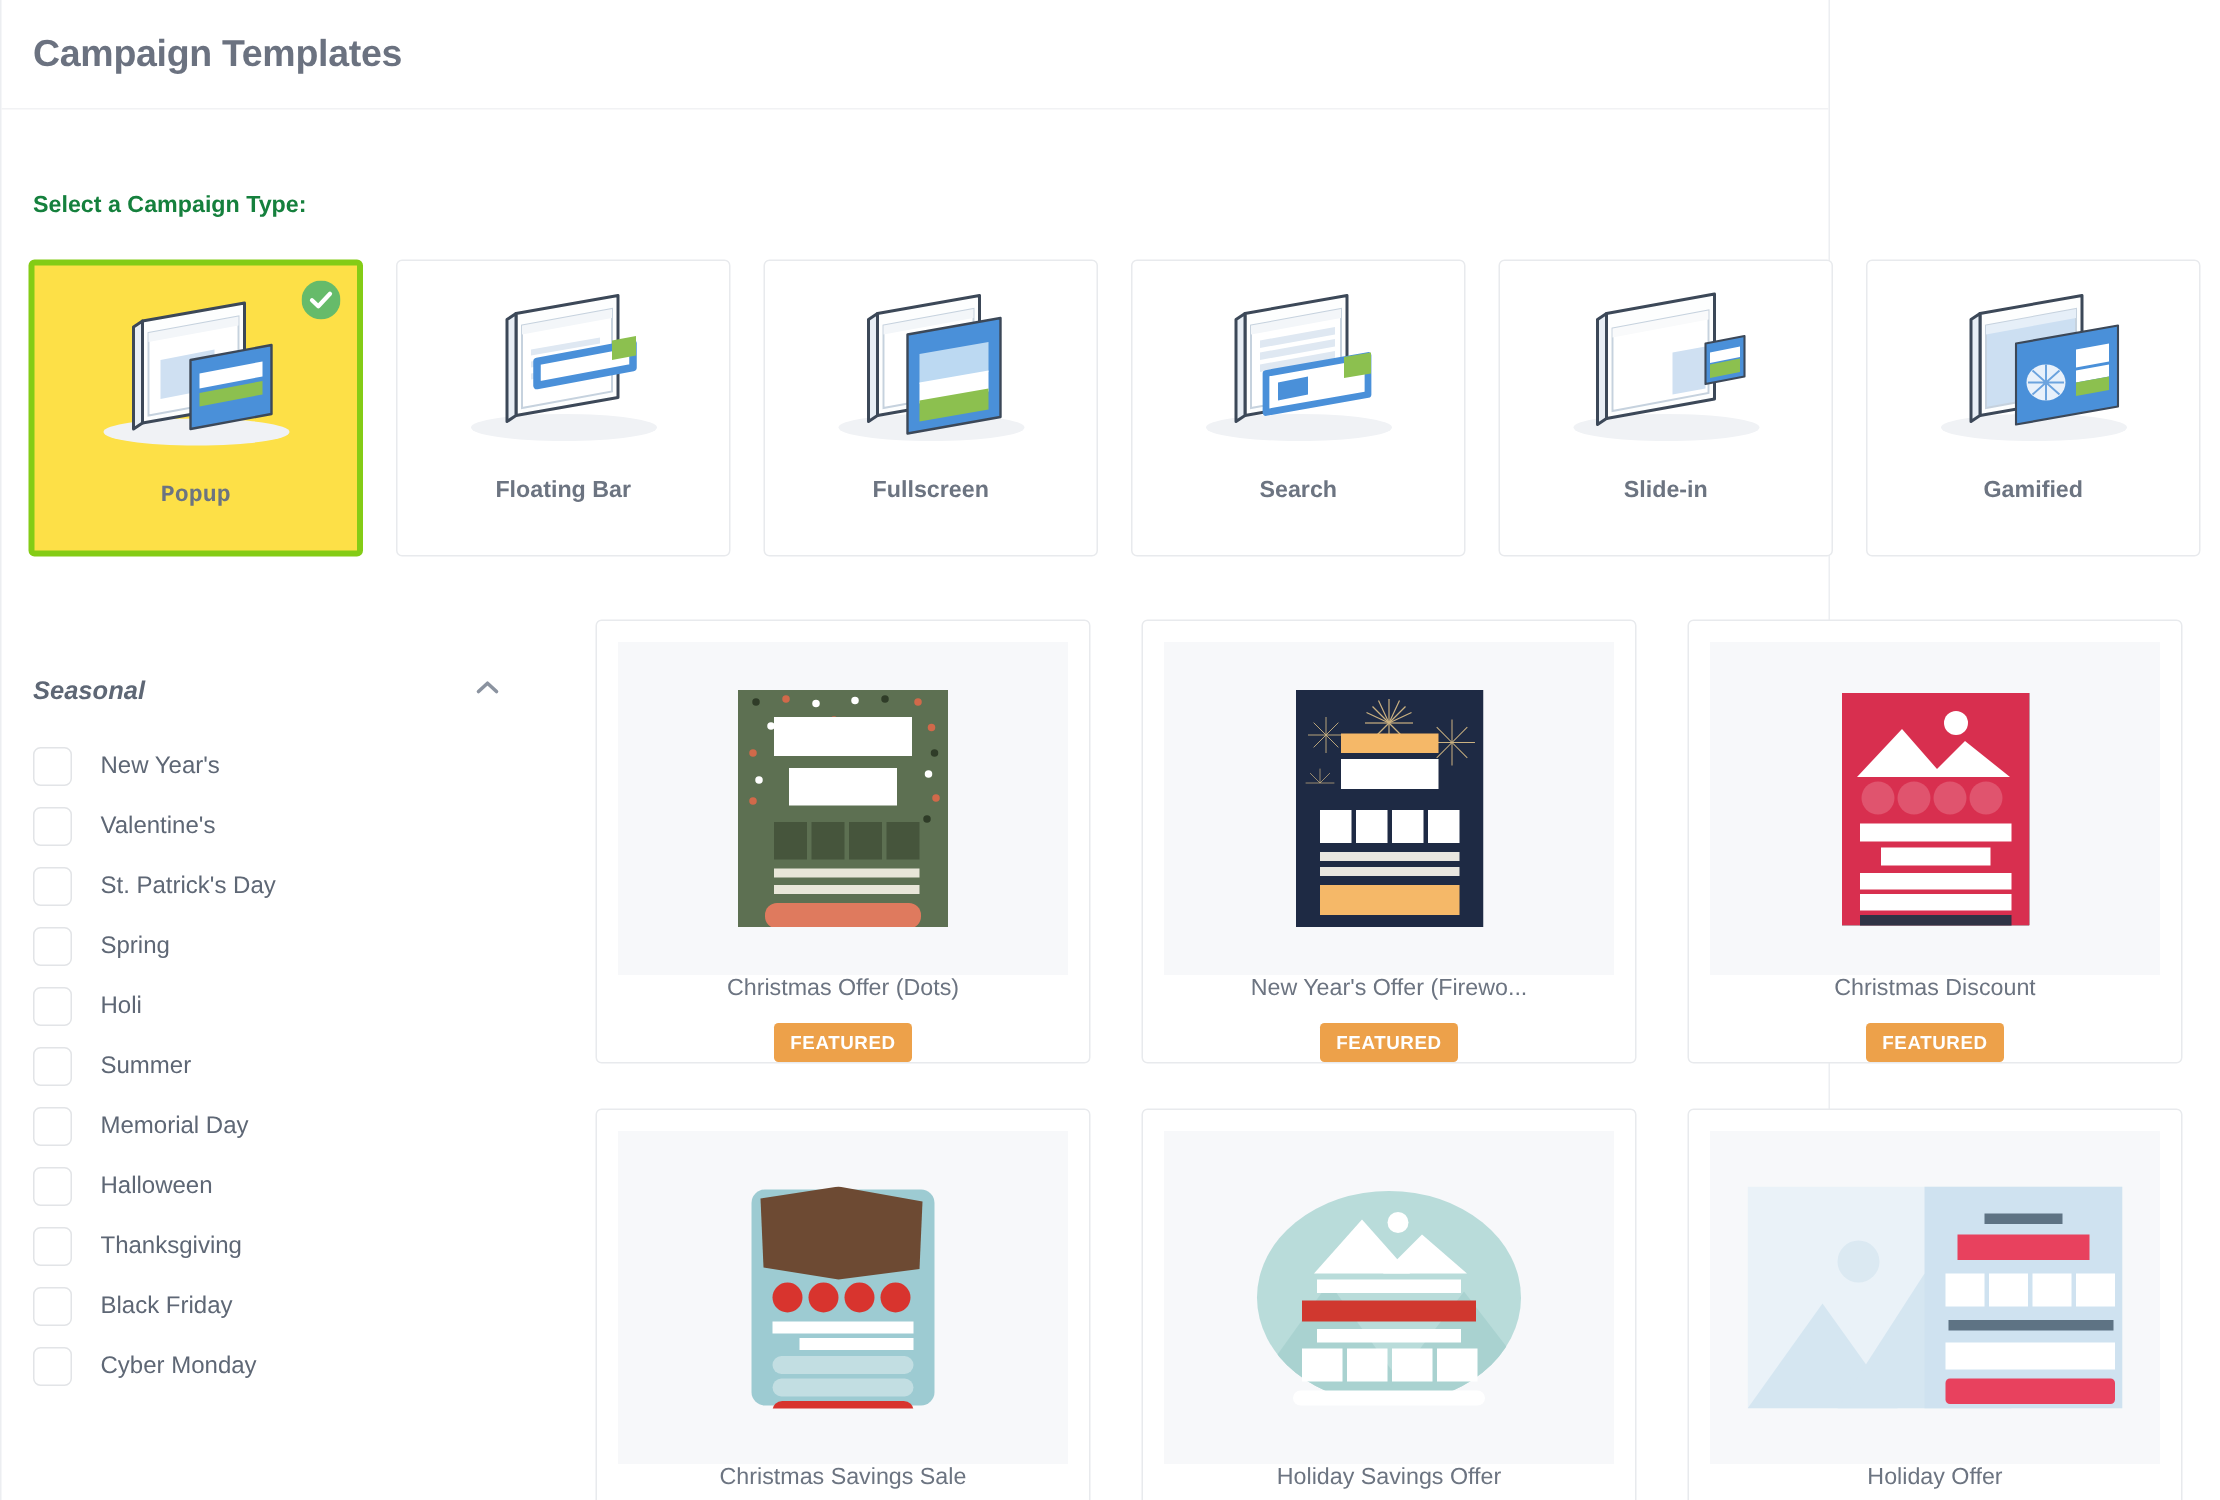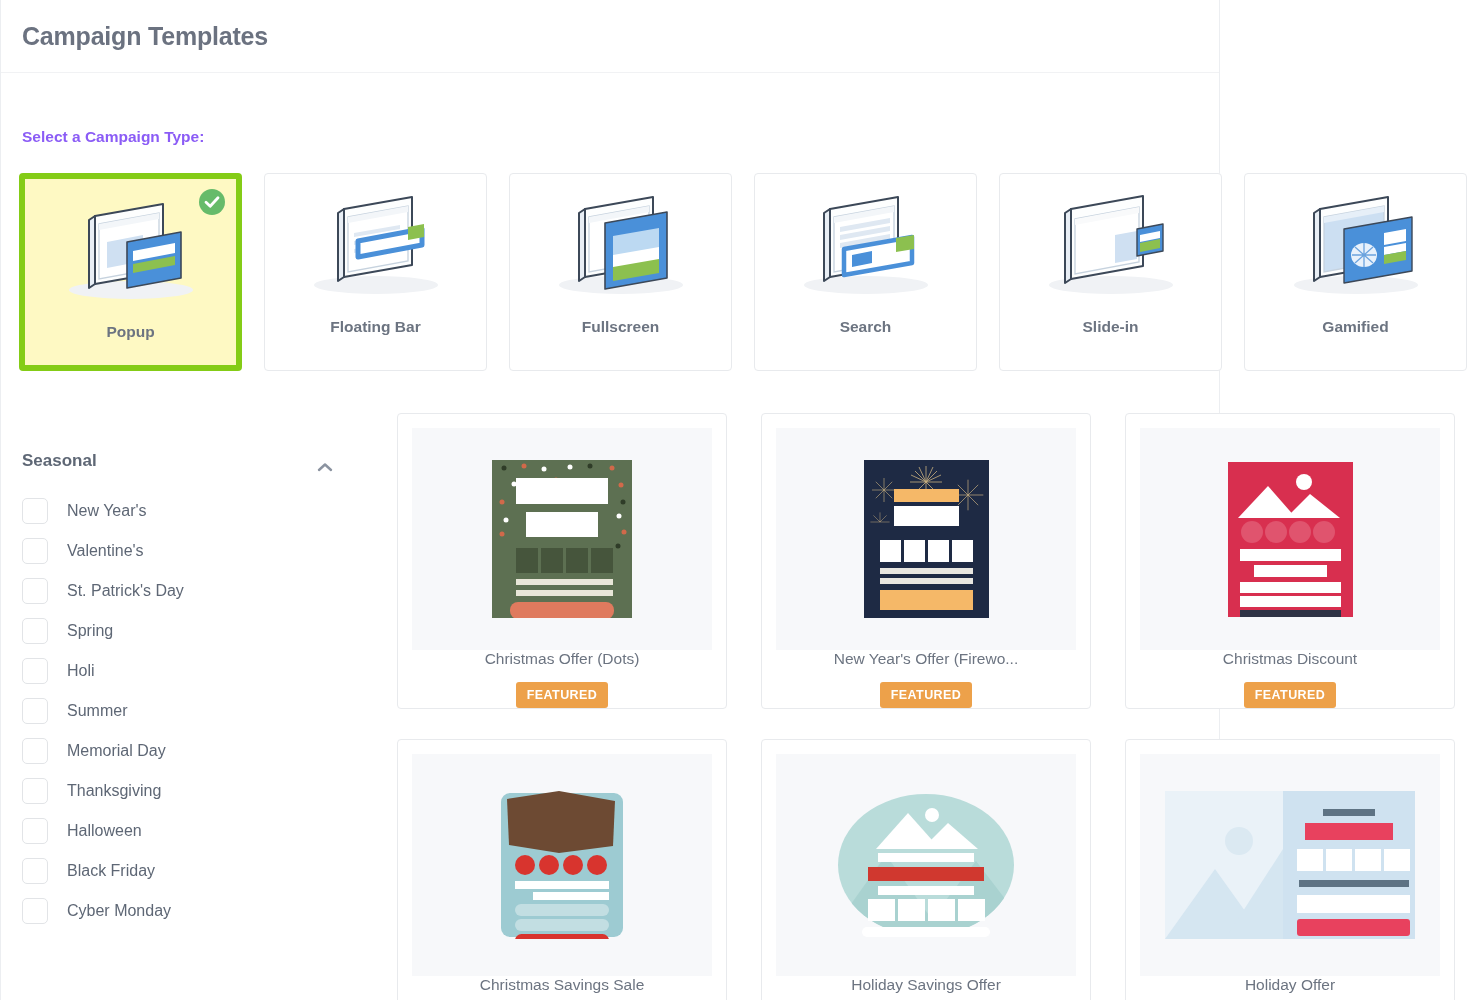--- a/index.html
+++ b/index.html
@@ -30,21 +30,21 @@
     color: #6b7280;
     letter-spacing: -0.2px;
   }
 
   
   .section-label {
     position: absolute;
     left: 21px; top: 128px;
     font-size: 15.5px;
     font-weight: bold;
-    color: #8b5cf6;
+    color: #15803d;
   }
 
   .type-row {
     position: absolute;
     left: 18px; top: 173px;
     display: flex;
     gap: 22px;
   }
   .type-card {
     position: relative;
@@ -52,22 +52,23 @@
     background: #fff;
     border: 1px solid #e8eaed;
     border-radius: 4px;
     display: flex;
     flex-direction: column;
     align-items: center;
     justify-content: flex-start;
     cursor: pointer;
   }
   .type-card.selected {
-    border: 6px solid #84cc16;
-    background: #fef9c3;
+    border: 4px solid #84cc16;
+    background: #fde047;
+    font-family: Liberation Mono, monospace;
   }
   .type-art {
     margin-top: 18px;
     width: 180px; height: 112px;
     display: flex; align-items: center; justify-content: center;
   }
   .type-name {
     font-size: 15.5px;
     font-weight: bold;
     color: #6c7481;
@@ -94,24 +95,25 @@
     color: #55606e;
     font-family: "Liberation Sans", sans-serif;
     background: #fff;
     outline: none;
   }
   .search-box::placeholder { color: #c3c7cd; }
 
   .filter-head {
     margin-top: 38px;
     display: flex;
-    align-items: flex-end;
+    align-items: flex-start;
     justify-content: space-between;
     width: 312px;
     cursor: pointer;
+    font-style: italic;
   }
   .filter-title {
     font-size: 17px;
     font-weight: bold;
     color: #5e6775;
   }
   .chevron { width: 18px; height: 12px; }
 
   .filter-list { margin-top: 20px; }
   .filter-item {
@@ -348,25 +350,25 @@
       <div class="filter-item">
         <span class="cbox"></span>
         <span class="filter-label">Summer</span>
       </div>
       <div class="filter-item">
         <span class="cbox"></span>
         <span class="filter-label">Memorial Day</span>
       </div>
       <div class="filter-item">
         <span class="cbox"></span>
+        <span class="filter-label">Halloween</span>
+      </div>
+      <div class="filter-item">
+        <span class="cbox"></span>
         <span class="filter-label">Thanksgiving</span>
-      </div>
-      <div class="filter-item">
-        <span class="cbox"></span>
-        <span class="filter-label">Halloween</span>
       </div>
       <div class="filter-item">
         <span class="cbox"></span>
         <span class="filter-label">Black Friday</span>
       </div>
       <div class="filter-item">
         <span class="cbox"></span>
         <span class="filter-label">Cyber Monday</span>
       </div>
     </div>

